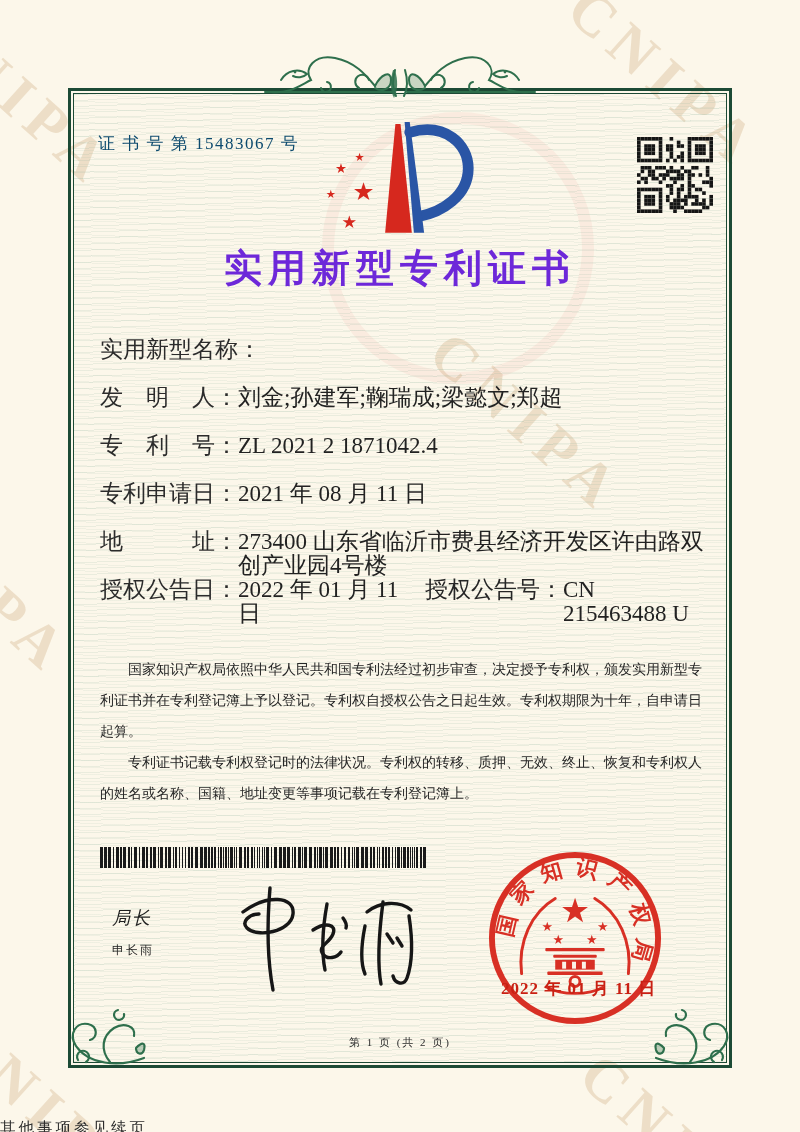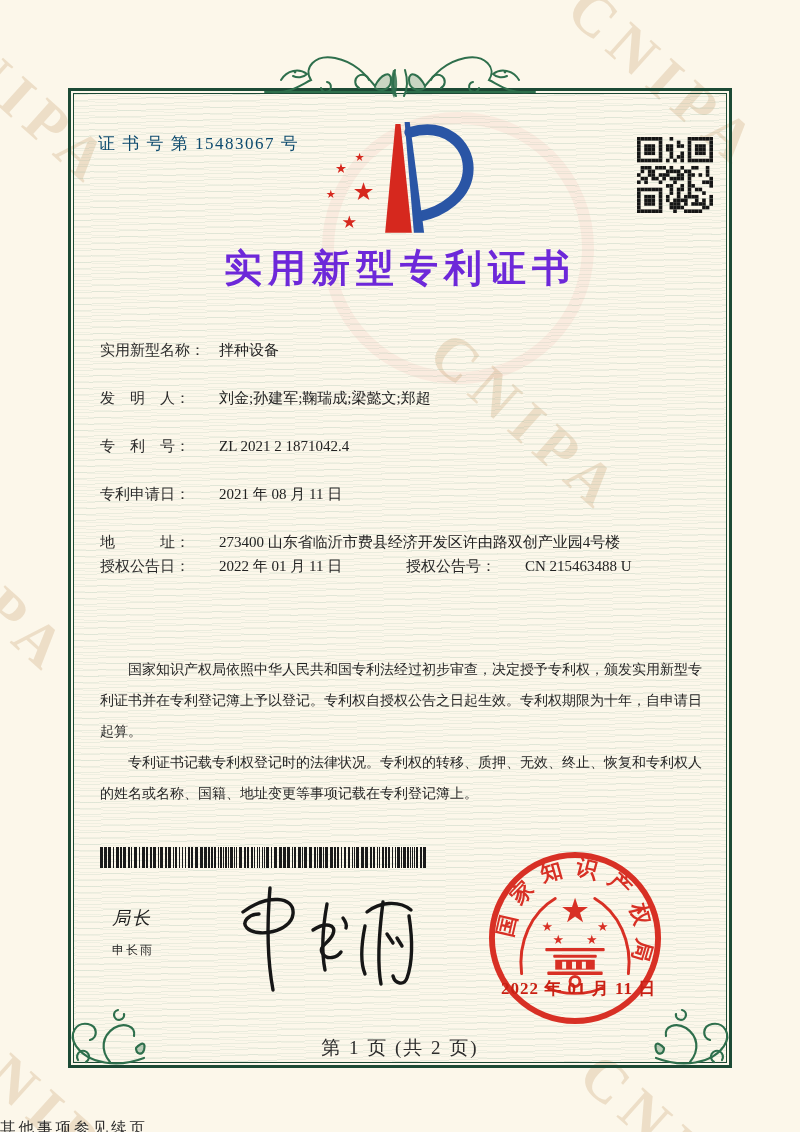--- a/index.html
+++ b/index.html
@@ -31,39 +31,39 @@
     background-image:
       repeating-linear-gradient(178deg, rgba(140,178,156,.16) 0 1px, transparent 1px 6px),
       repeating-linear-gradient(182.5deg, rgba(140,178,156,.11) 0 1px, transparent 1px 7px);
   }
   .content{position:absolute;inset:0;z-index:2;}
   .cert-no{position:absolute;left:98px;top:132px;font-size:17px;letter-spacing:1.5px;color:#0c4a6e;}
   .page-title{
     position:absolute;left:0;right:0;top:243px;text-align:center;
     font-size:38px;font-weight:bold;letter-spacing:6px;color:#6d28d9;
   }
-  .fields{position:absolute;left:100px;right:96px;top:338px;font-size:15px;}
+  .fields{position:absolute;left:100px;right:96px;top:338px;font-size:23px;}
   .frow{display:flex;align-items:baseline;line-height:24px;margin-bottom:24px;}
   .frow.addr{margin-bottom:0;}
   .flabel{flex:0 0 119px;white-space:nowrap;color:#2b2b2b;}
   .fvalue{flex:1;color:#222;}
   .gdate{flex:0 0 187px;}
   .glabel2{flex:0 0 119px;white-space:nowrap;}
   .paras{position:absolute;left:100px;right:98px;top:654px;font-size:14px;line-height:31px;text-align:justify;}
   .paras p{margin:0;text-indent:2em;}
   .barcode{position:absolute;left:100px;top:847px;width:330px;height:21px;}
   .signer-title{position:absolute;left:112px;top:906px;font-size:18px;letter-spacing:2px;color:#1f1f1f;font-style:italic;}
   .signer-name{position:absolute;left:112px;top:942px;font-size:12px;letter-spacing:2px;color:#1f1f1f;}
   .signature{position:absolute;left:215px;top:878px;z-index:3;}
   .seal{position:absolute;left:486px;top:849px;z-index:3;opacity:.95;}
   .seal-date{
     position:absolute;left:501px;top:977px;z-index:4;color:#c92013;font-size:17px;
     font-weight:600;letter-spacing:1px;white-space:nowrap;
   }
-  .pagination{position:absolute;left:0;right:0;top:1035px;text-align:center;font-size:19px;letter-spacing:2px;color:#2d2d2d;}
+  .pagination{position:absolute;left:0;right:0;top:1035px;text-align:center;font-size:11px;letter-spacing:2px;color:#2d2d2d;}
   .note{position:absolute;left:0;right:0;top:1081px;text-align:left;font-size:15.5px;letter-spacing:3px;color:#2b2b2b;margin-top:37px;}
   .top-orn{position:absolute;left:263px;top:40px;z-index:1;}
   .fl-left{position:absolute;left:48px;top:996px;z-index:2;}
   .fl-right{position:absolute;left:652px;top:996px;z-index:2;transform:scaleX(-1);}
   .logo{position:absolute;left:322px;top:120px;}
   .qr{position:absolute;left:637px;top:137px;}
 </style>
 </head>
 <body>
 
@@ -349,21 +349,20 @@
       <rect x="15" y="20" width="1" height="1" fill="#151515"></rect>
       <rect x="16" y="20" width="1" height="1" fill="#151515"></rect>
       <rect x="17" y="20" width="1" height="1" fill="#151515"></rect>
     </svg>
 
   <div class="page-title">实用新型专利证书</div>
 
   <div class="fields">
     <div class="frow">
       <span class="flabel">实用新型名称：</span>
-      <span class="fvalue">拌种设备</span>
     </div>
     <div class="frow">
       <span class="flabel">发　明　人：</span>
       <span class="fvalue">刘金;孙建军;鞠瑞成;梁懿文;郑超</span>
     </div>
     <div class="frow">
       <span class="flabel">专　利　号：</span>
       <span class="fvalue">ZL 2021 2 1871042.4</span>
     </div>
     <div class="frow">

